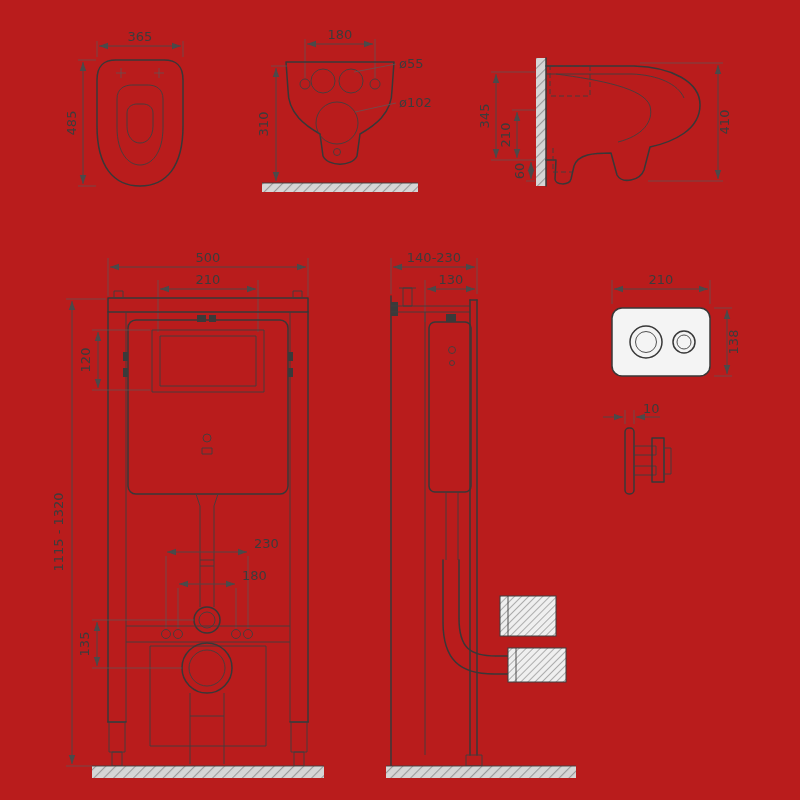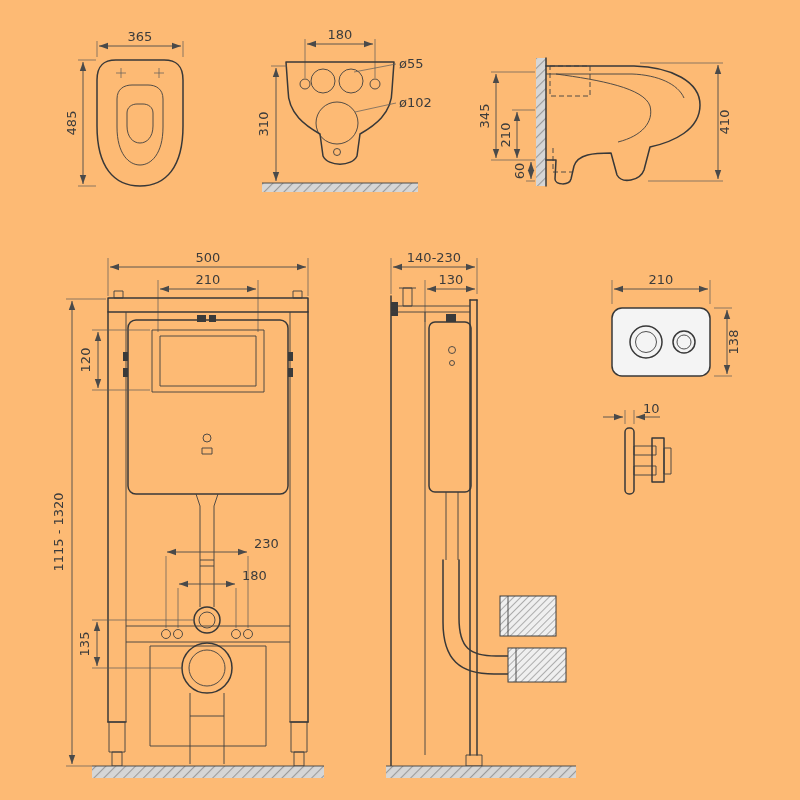--- a/index.html
+++ b/index.html
@@ -1,16 +1,16 @@
 <!DOCTYPE html>
 <html><head>
 <meta charset="utf-8">
 <style>
   html,body{margin:0;padding:0;background:#ffffff;}
-  .stage{width:800px;height:800px;background:#fdba74;position:relative;overflow:hidden;}
+  .stage{width:800px;height:800px;background:#b91c1c;position:relative;overflow:hidden;}
   svg{display:block;}
   text{font-family:"DejaVu Sans", sans-serif;font-size:13px;fill:#3c3c3c;}
   .thin{stroke:#5a5a5a;stroke-width:0.7;fill:none;}
   .dim{stroke:#4a4a4a;stroke-width:0.9;fill:none;}
   .obj{stroke:#383838;stroke-width:1.5;fill:none;stroke-linejoin:round;stroke-linecap:round;}
   .obj2{stroke:#3f3f3f;stroke-width:0.9;fill:none;stroke-linejoin:round;}
   .dash{stroke:#3f3f3f;stroke-width:0.9;fill:none;stroke-dasharray:5 3;}
   .blk{fill:#3a3a3a;stroke:none;}
   .plate{fill:#f4f4f4;stroke:#383838;stroke-width:1.5;}
 </style>

